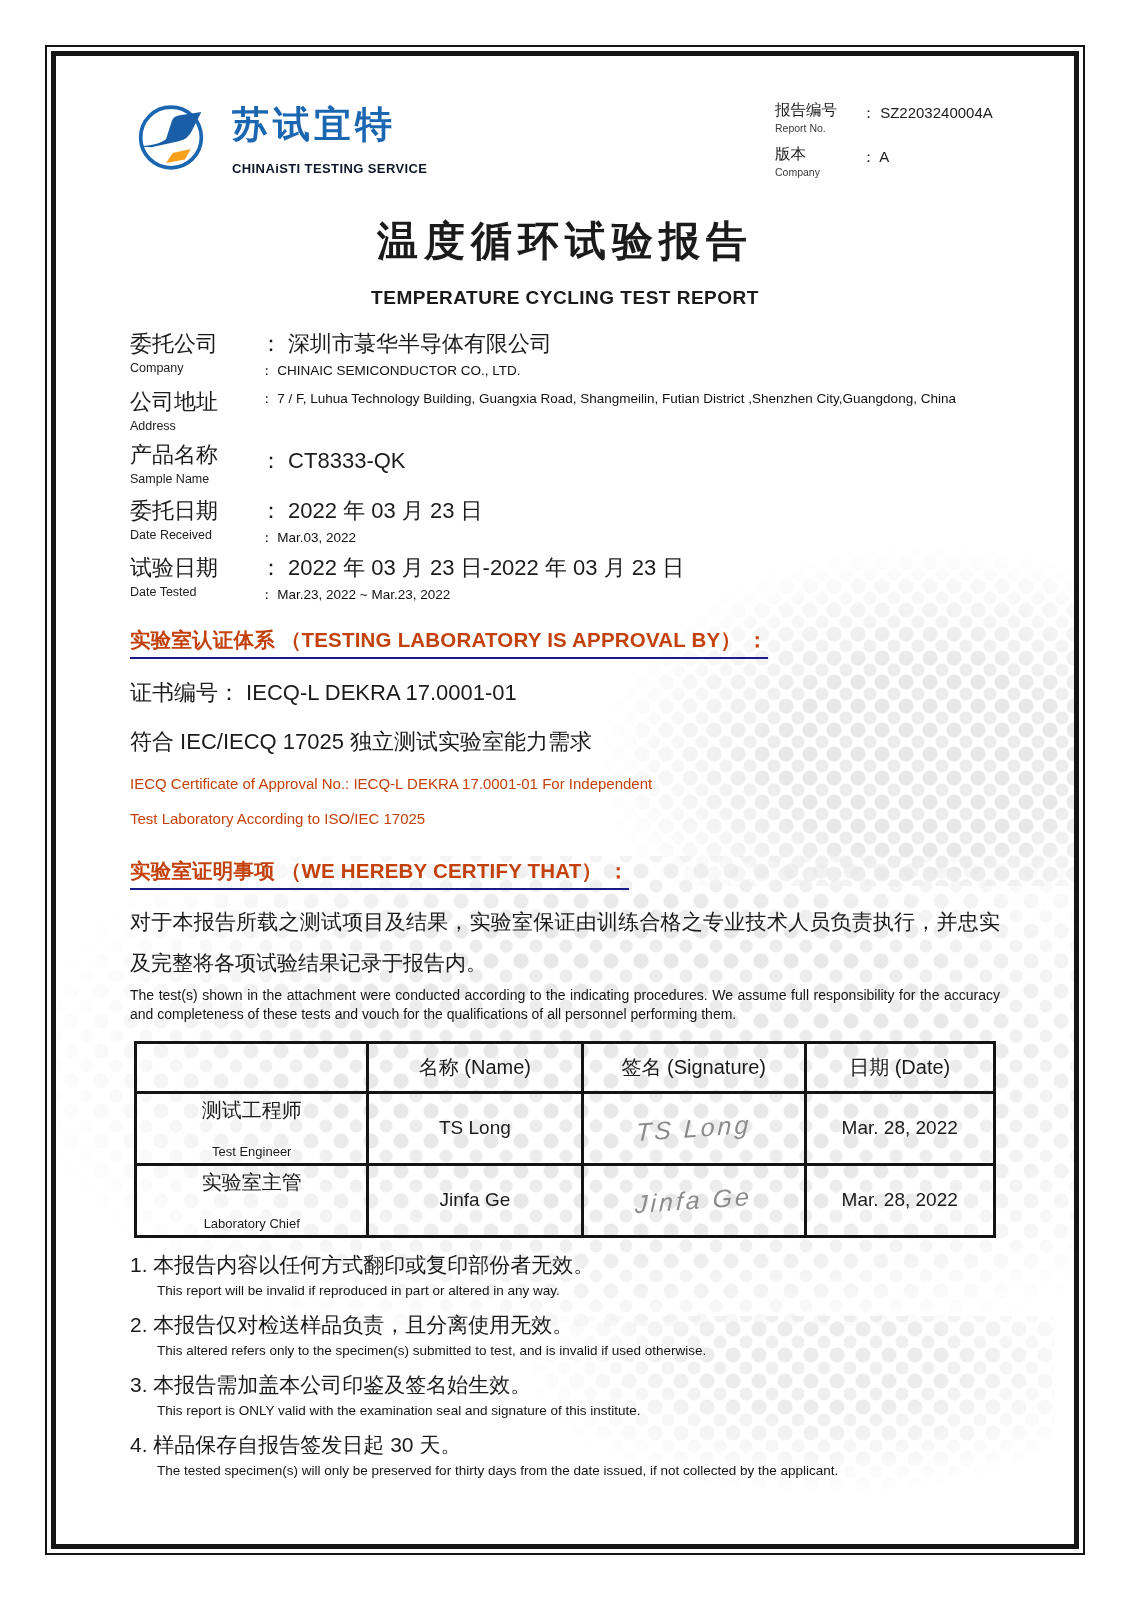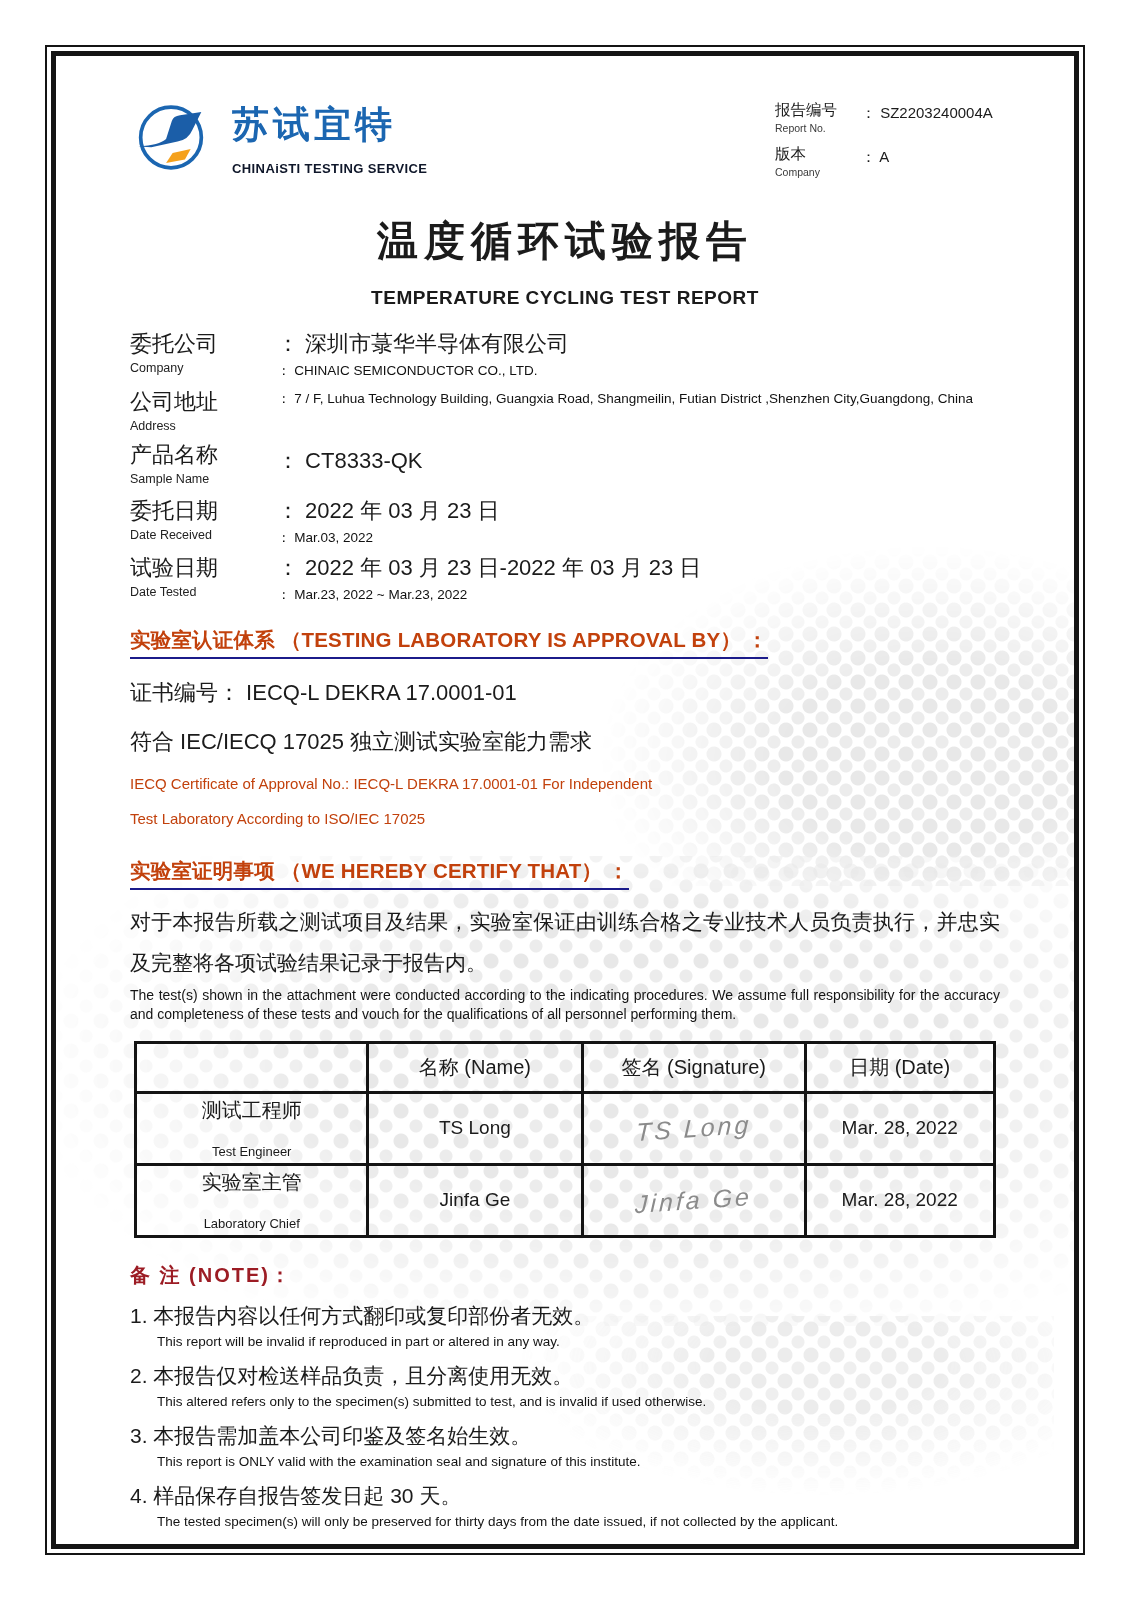--- a/index.html
+++ b/index.html
@@ -48,21 +48,21 @@
   .meta-zh { font-size:15.5px; }
   .meta-en { font-size:10.5px; color:#3a3a3a; margin-top:1px; }
   .meta-value { font-size:15px; padding-top:4px; white-space:nowrap; }
 
   
   .title-zh { text-align:center; font-size:41px; font-weight:bold; letter-spacing:6px; margin-top:26px; }
   .title-en { text-align:center; font-size:19px; font-weight:bold; letter-spacing:.5px; margin-top:18px; }
 
   
   .info { margin-top:20px; }
-  .info-row { display:flex; margin-bottom:7px;gap:17px; }
+  .info-row { display:flex; margin-bottom:7px; }
   .info-label { width:130px; flex:none; }
   .lz { font-size:22px; }
   .le { font-size:12.5px; margin-top:2px; color:#222; }
   .info-value { flex:1; }
   .vz { font-size:22px; }
   .ve { font-size:13.5px; margin-top:3px; line-height:1.3; color:#111; white-space:pre-line; }
   .row-sample .vz { padding-top:6px; }
   .row-sample { margin-bottom:10px; }
 
   
@@ -240,21 +240,20 @@
               <div class="role-en">Laboratory Chief</div>
             </td>
             <td class="cell-name">Jinfa Ge</td>
             <td><span class="signature">Jinfa Ge</span></td>
             <td class="cell-date">Mar. 28, 2022</td>
           </tr>
         </tbody>
           </table>
 
         <div>
-          <div class="note-heading">备 注 (NOTE)：</div>
 
           <div class="note-item">
             <div class="note-zh">1.  本报告内容以任何方式翻印或复印部份者无效。</div>
             <div class="note-en">This report will be invalid if reproduced in part or altered in any way.</div>
           </div>
           <div class="note-item">
             <div class="note-zh">2.  本报告仅对检送样品负责，且分离使用无效。</div>
             <div class="note-en">This altered refers only to the specimen(s) submitted to test, and is invalid if used otherwise.</div>
           </div>
           <div class="note-item">

